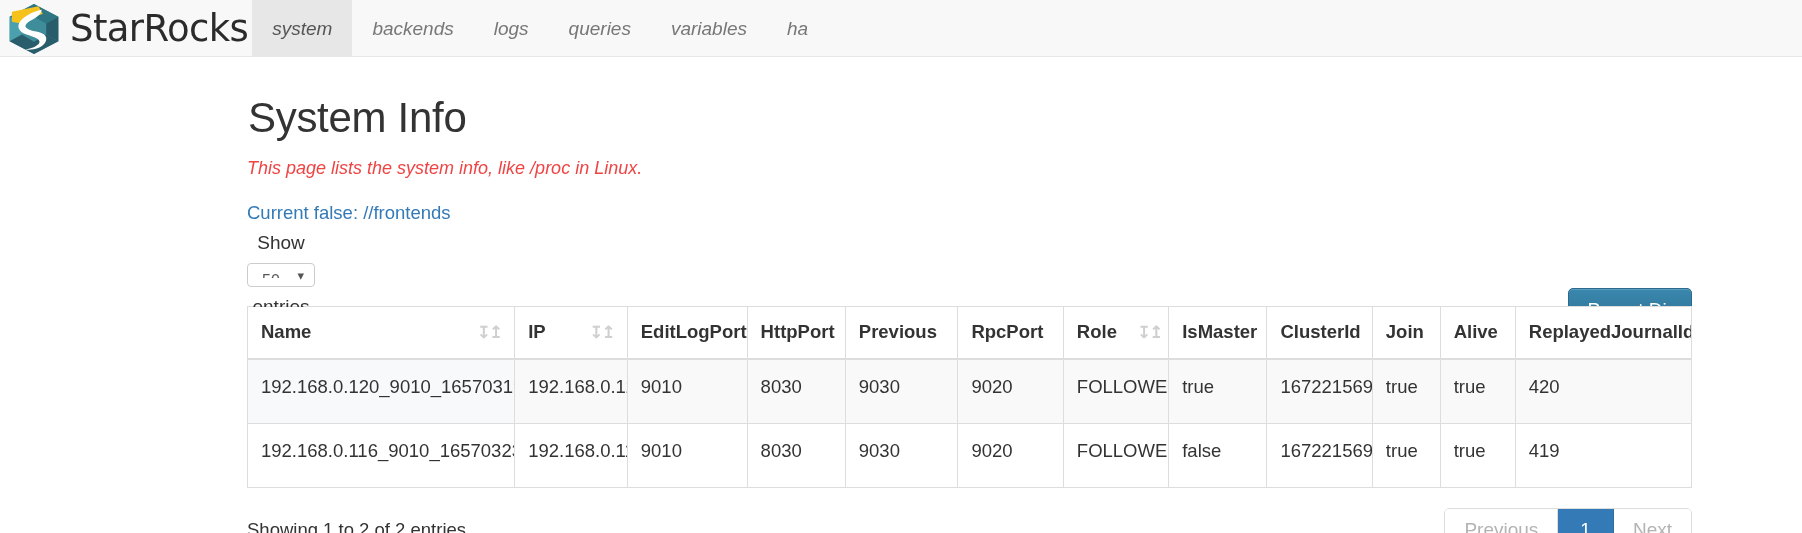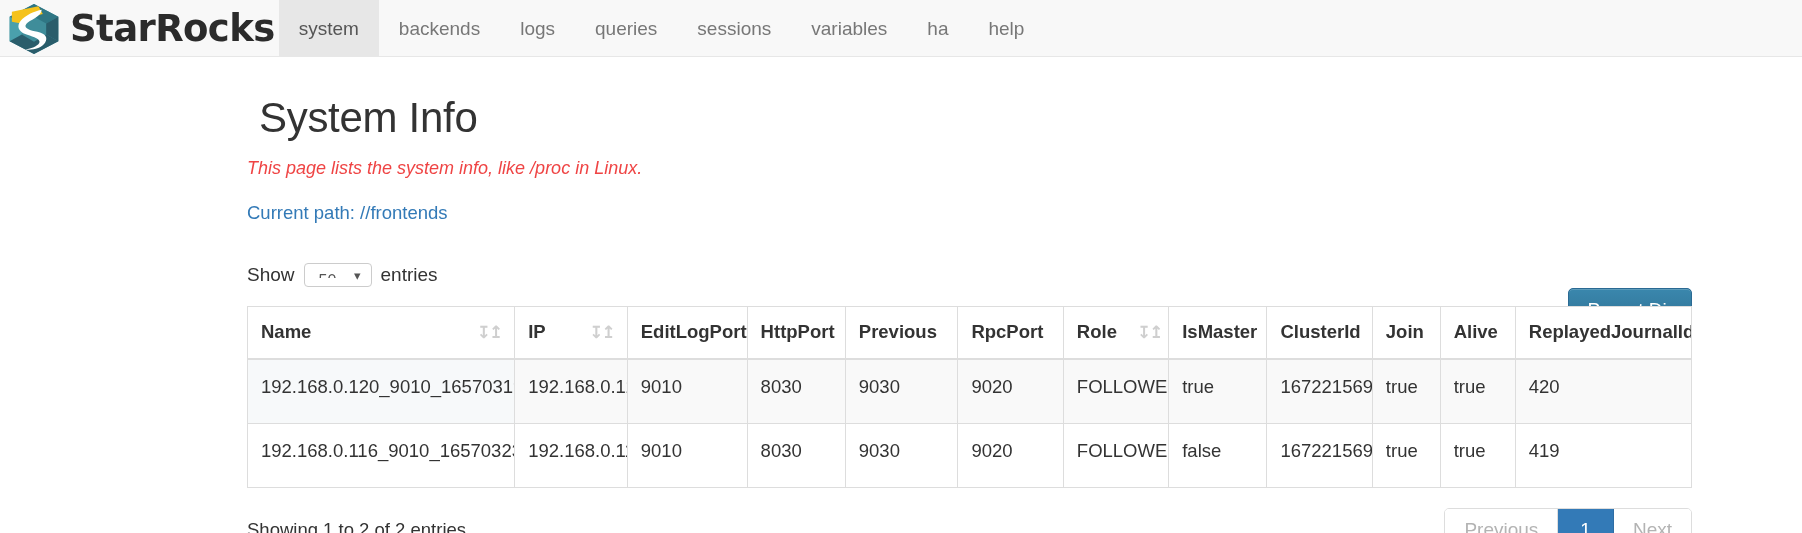--- a/index.html
+++ b/index.html
@@ -30,21 +30,21 @@
     height: 57px;
     text-decoration: none;
   }
   .brand-logo {
     width: 56px; height: 52px;
     display: block;
     flex: 0 0 auto;
   }
   .brand-text {
     font-size: 37px;
-    font-weight: bold;
+    font-weight: normal;
     letter-spacing: -0.6px;
     color: #2b2b2b;
     margin-left: 8px;
     line-height: 1;
     font-family: "DejaVu Sans", sans-serif;
     text-align: center;
   }
   .nav-items {
     display: flex;
     align-items: stretch;
@@ -53,37 +53,38 @@
   .nav-item {
     display: flex;
     align-items: center;
     padding: 17px 20px;
     font-size: 19px;
     color: #777777;
     text-decoration: none;
     height: 57px;
     cursor: pointer;
     white-space: nowrap;
+    font-style: italic;
   }
   .nav-item.active {
     background: #e7e7e7;
     color: #555555;
   }
 
   
   .container {
     padding-left: 247px;
     padding-right: 110px;
     position: relative;
   }
   h1.page-title {
     font-size: 42px;
     font-weight: normal;
     color: #333333;
-    margin: 38px 0 0 12px;
+    margin: 38px 0 0 1px;
     line-height: 1.1;
     letter-spacing: -0.3px;
   }
   .page-desc {
     font-size: 18px;
     color: #ef4444;
     margin: 17px 0 0 0;
     font-style: italic;
   }
   .current-path {
@@ -119,20 +120,21 @@
     justify-content: space-between;
     align-items: center;
     height: 46px;
   }
   .dt-length, .dt-filter {
     font-size: 19px;
     color: #333333;
     display: flex;
     align-items: center;
     gap: 9px;
+    flex-direction: column;
   }
   .dt-select {
     appearance: none;
     -webkit-appearance: none;
     font-size: 16px;
     color: #555555;
     background: #ffffff;
     border: 1px solid #ccc;
     border-radius: 4px;
     padding: 8px 34px 8px 14px;
@@ -269,34 +271,32 @@
                C22,51 18,42 26,32 C34,22 52,14 64,12 Z" fill="#ffffff"></path>
     </svg>
     <span class="brand-text">StarRocks</span>
   </a>
 
   <div class="nav-items">
     <a class="nav-item active" href="#">system</a>
     <a class="nav-item" href="#">backends</a>
     <a class="nav-item" href="#">logs</a>
     <a class="nav-item" href="#">queries</a>
-    <a class="nav-item" href="#">sessions</a>
     <a class="nav-item" href="#">variables</a>
     <a class="nav-item" href="#">ha</a>
-    <a class="nav-item" href="#">help</a>
   </div>
 </div>
 
 <div class="container">
 
   <h1 class="page-title">System Info</h1>
 
   <p class="page-desc">This page lists the system info, like /proc in Linux.</p>
 
-  <a class="current-path" href="#">Current path: //frontends</a>
+  <a class="current-path" href="#">Current false: //frontends</a>
 
   <button class="parent-dir-btn">Parent Dir</button>
 
   <div class="table-wrap">
 
     <div class="dt-toolbar">
 
       <label class="dt-length">
         <span>Show</span>
         <span class="select-holder">

